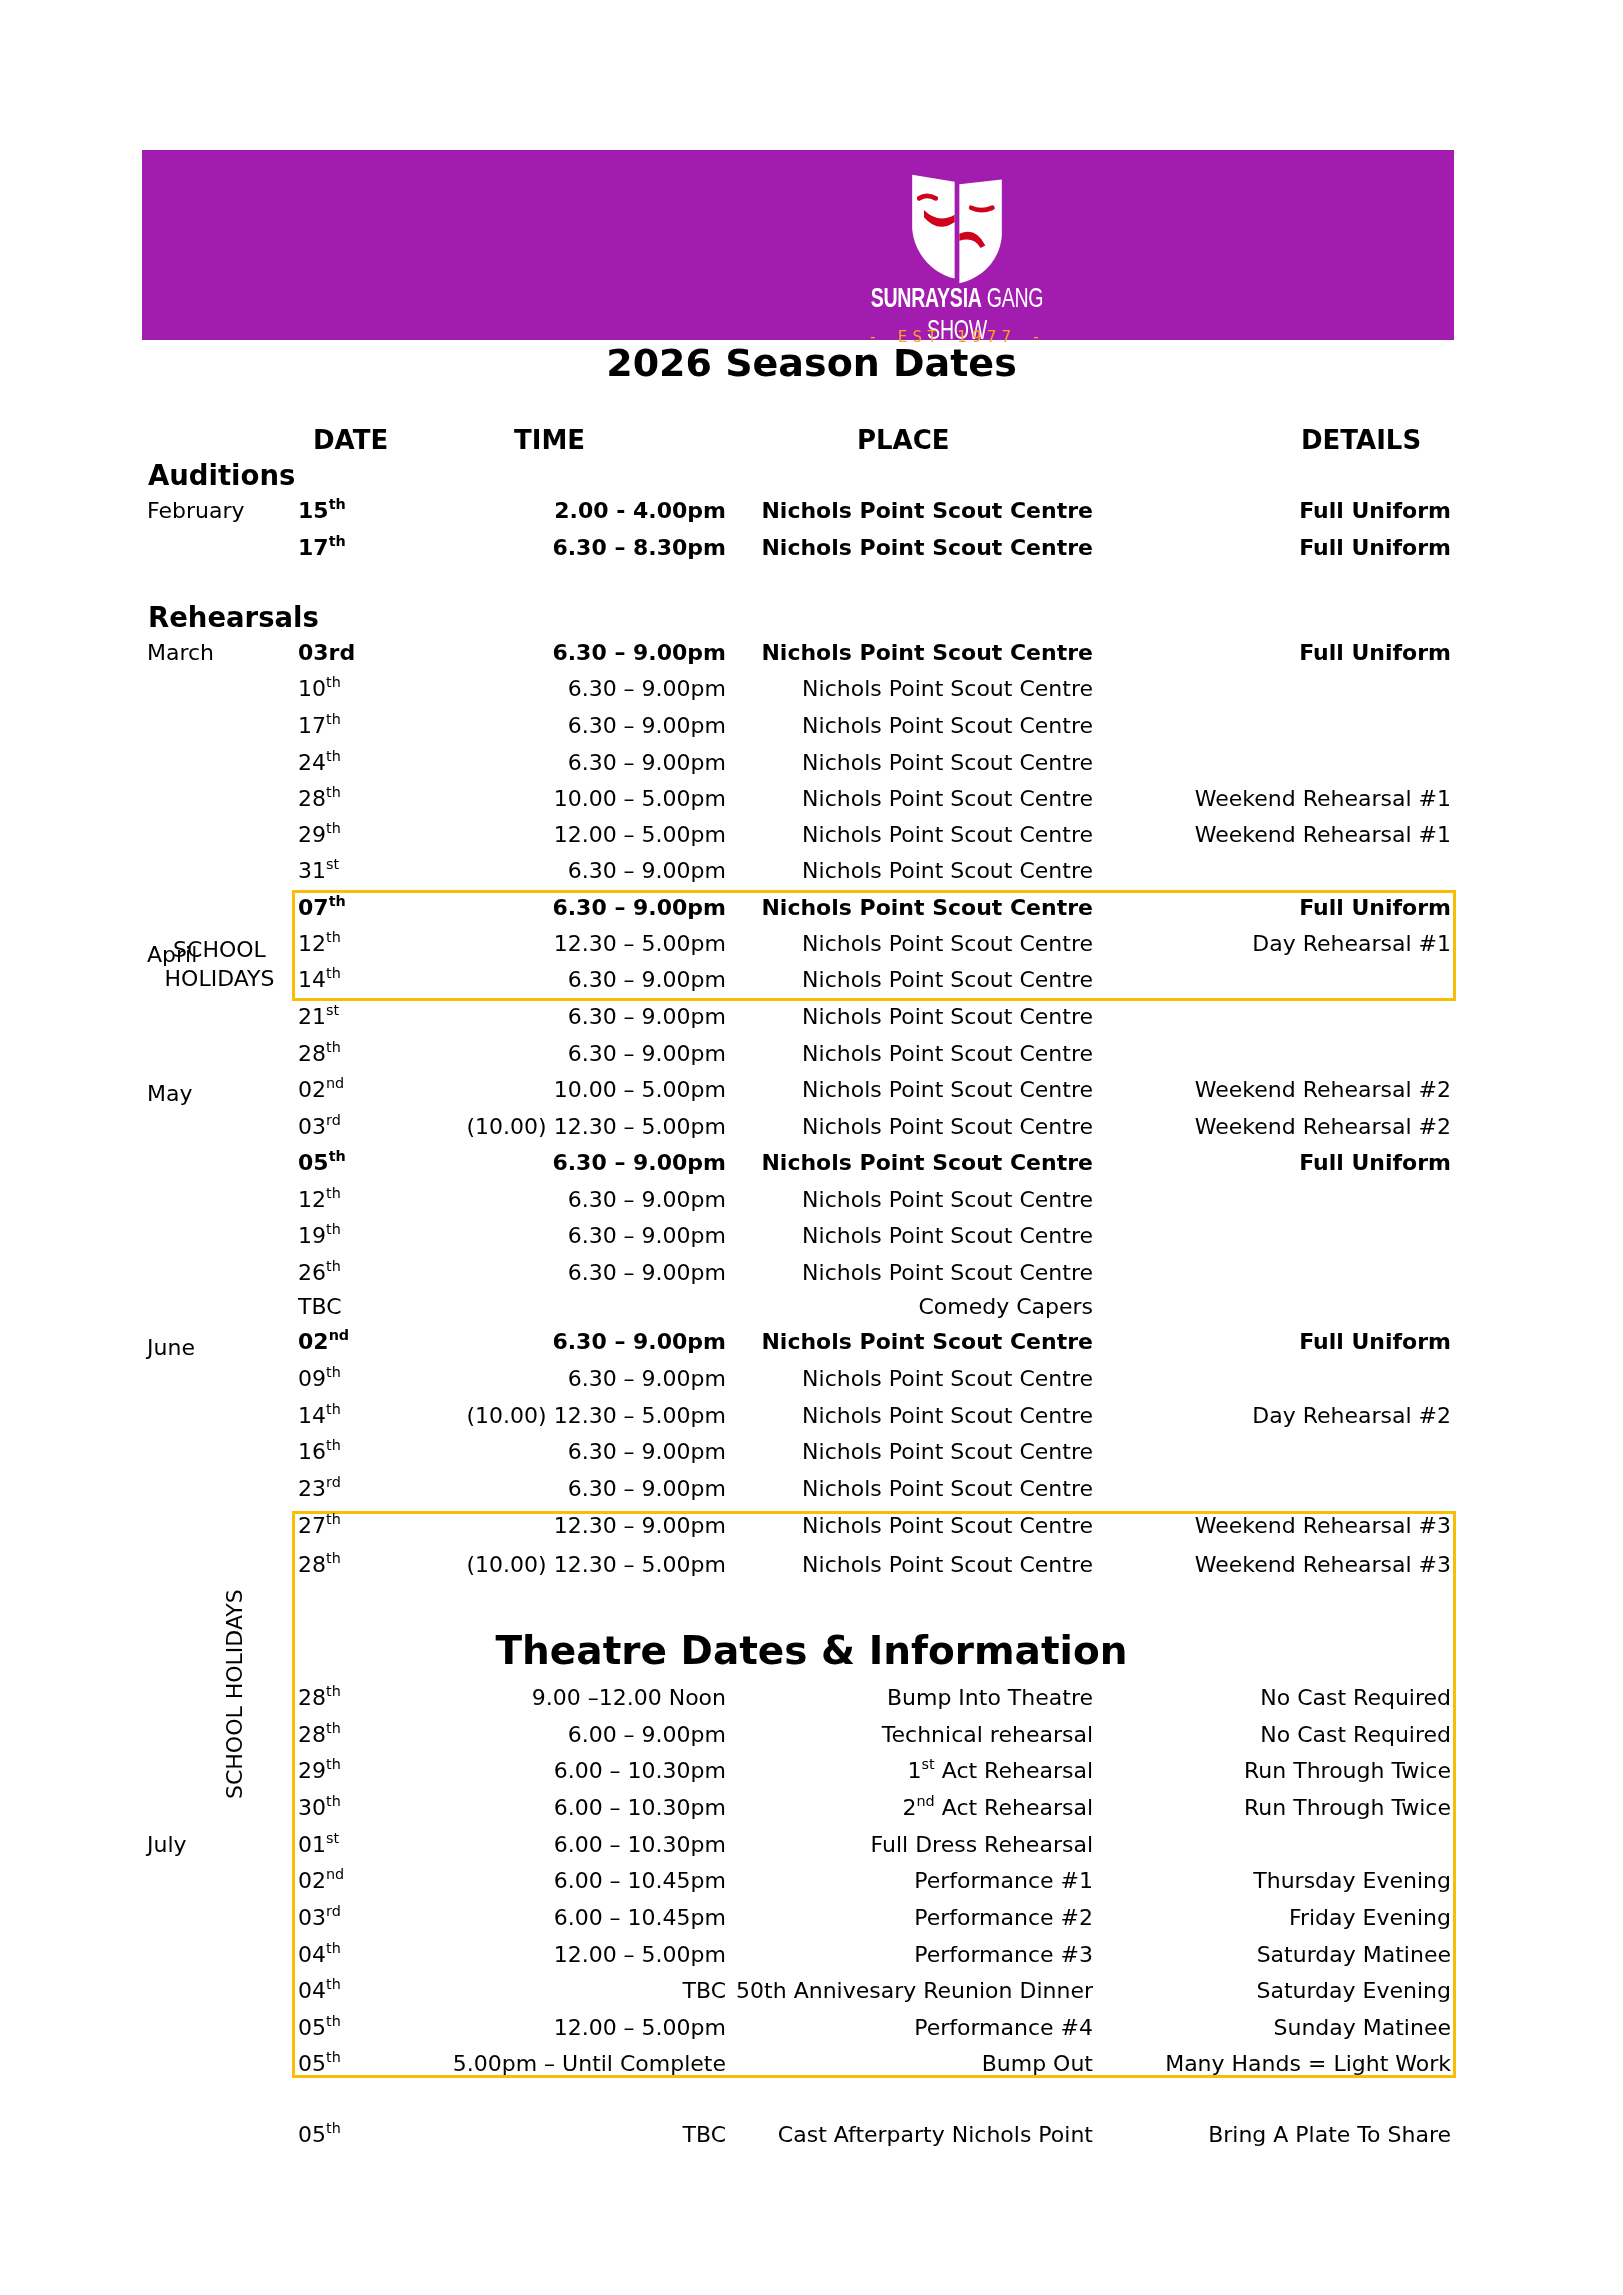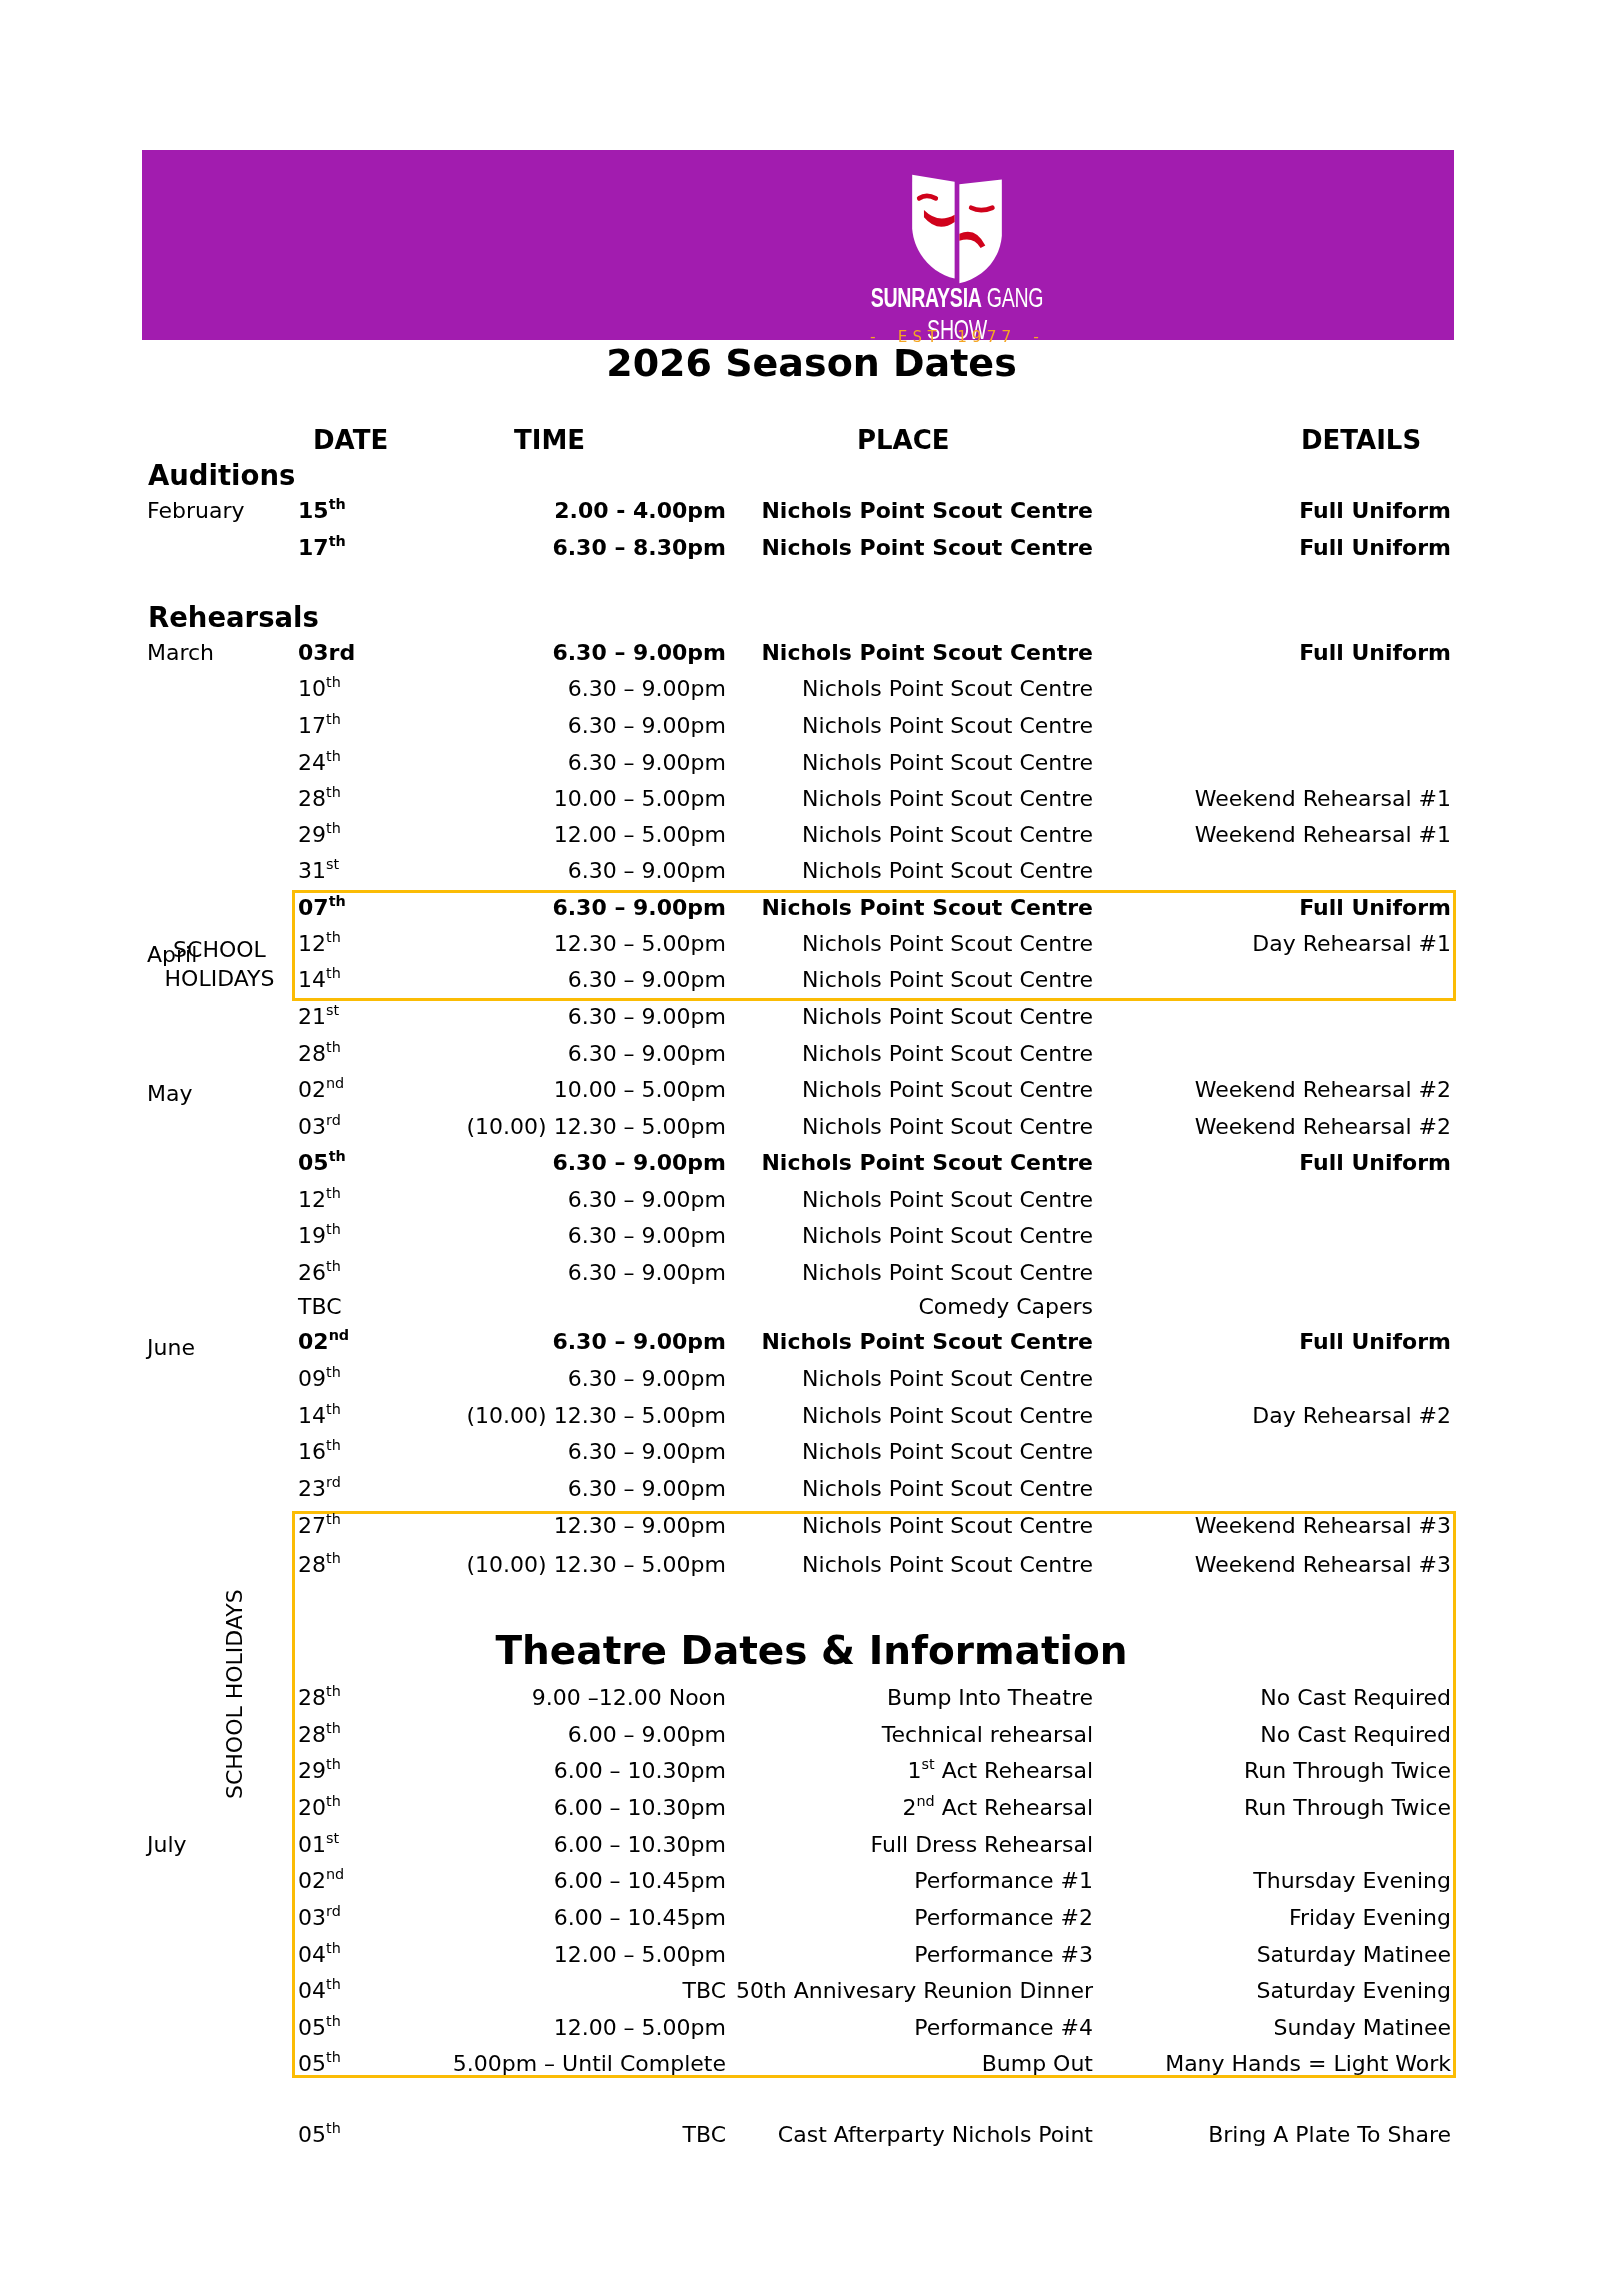--- a/index.html
+++ b/index.html
@@ -260,21 +260,21 @@
       <div class="c-place"><span>Technical rehearsal</span></div>
       <div class="c-detail">No Cast Required</div>
     </div>
     <div class="row" style="top: 1758px;">
       <div class="c-date"><span>29</span><sup>th</sup></div>
       <div class="c-time">6.00 – 10.30pm</div>
       <div class="c-place"><span>1</span><sup>st</sup><span> Act Rehearsal</span></div>
       <div class="c-detail">Run Through Twice</div>
     </div>
     <div class="row" style="top: 1795px;">
-      <div class="c-date"><span>20</span><sup>th</sup></div>
+      <div class="c-date"><span>30</span><sup>th</sup></div>
       <div class="c-time">6.00 – 10.30pm</div>
       <div class="c-place"><span>2</span><sup>nd</sup><span> Act Rehearsal</span></div>
       <div class="c-detail">Run Through Twice</div>
     </div>
     <div class="row" style="top: 1832px;">
       <div class="c-date"><span>01</span><sup>st</sup></div>
       <div class="c-time">6.00 – 10.30pm</div>
       <div class="c-place"><span>Full Dress Rehearsal</span></div>
       <div class="c-detail"></div>
     </div>

